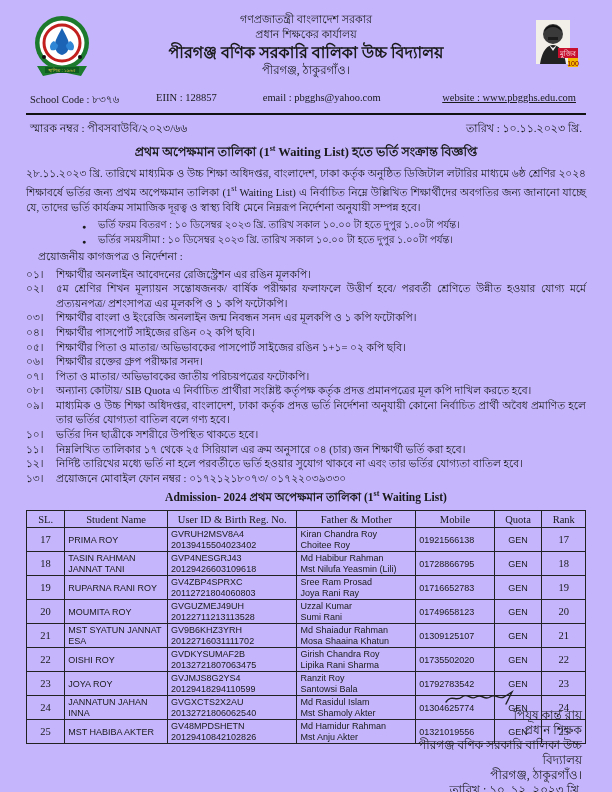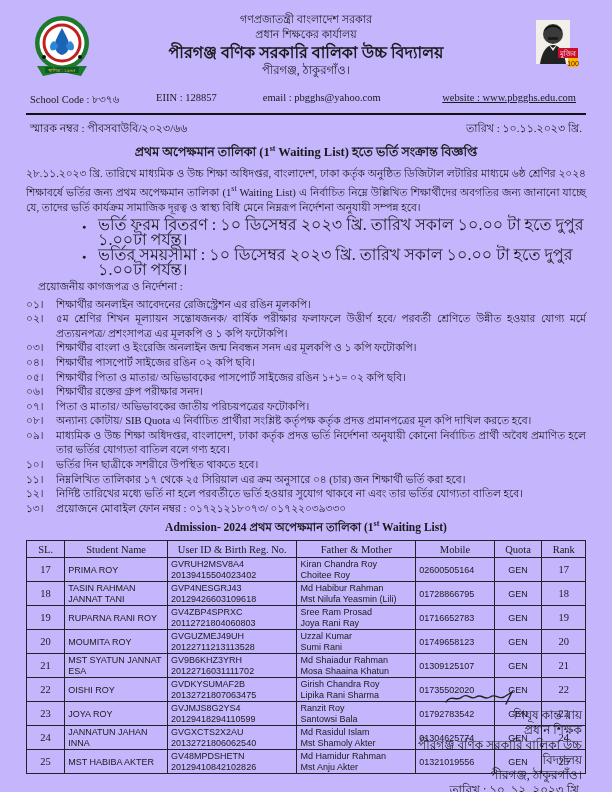--- a/index.html
+++ b/index.html
@@ -24,21 +24,21 @@
   .info-email { width:185px; }
   .info-web { flex:1; text-align:left; padding-right:6px;text-decoration:underline; }
   .rule { border-top:2.5px solid #111; margin-top:4px; }
   
   .memo-row { display:flex; justify-content:space-between; font-size:11px; margin-top:5px; padding:0 4px; }
   .title { text-align:center; font-size:12.5px; font-weight:bold; margin-top:4px; }
   sup { font-size:8px; }
   .para { font-size:10.6px; line-height:15px; text-align:justify; margin-top:3px; }
   
   .bullets { list-style:none; margin-top:2px; }
-  .bullets li { font-size:16px; line-height:15px; padding-left:72px; position:relative; }
+  .bullets li { font-size:10px; line-height:15px; padding-left:72px; position:relative; }
   .bullets li::before { content:"●"; font-size:7px; position:absolute; left:56px; top:3px; }
   .docs-heading { font-size:10.6px; margin-top:2px; padding-left:12px; }
   .inst-list { margin-top:2px; }
   .inst-row { display:flex; font-size:10.6px; line-height:14.6px; }
   .inst-no { width:30px; flex:0 0 30px; }
   .inst-text { flex:1; text-align:justify; }
   
   .caption { text-align:center; font-size:11.5px; font-weight:bold; margin-top:3px; }
   table { width:100%; border-collapse:collapse; margin-top:2px; table-layout:fixed; }
   th, td { border:1px solid #222; padding:1px 3px; vertical-align:middle; }
@@ -205,21 +205,21 @@
           <td class="c">17</td>
           <td>PRIMA ROY</td>
           <td class="two-line">
             <div>GVRUH2MSV8A4</div>
             <div>20139415504023402</div>
           </td>
           <td class="two-line">
             <div>Kiran Chandra Roy</div>
             <div>Choitee Roy</div>
           </td>
-          <td>02600505164</td>
+          <td>01921566138</td>
           <td class="q">GEN</td>
           <td class="c">17</td>
         </tr>
         <tr>
           <td class="c">18</td>
           <td>TASIN RAHMAN JANNAT TANI</td>
           <td class="two-line">
             <div>GVP4NESGRJ43</div>
             <div>20129426603109618</div>
           </td>

